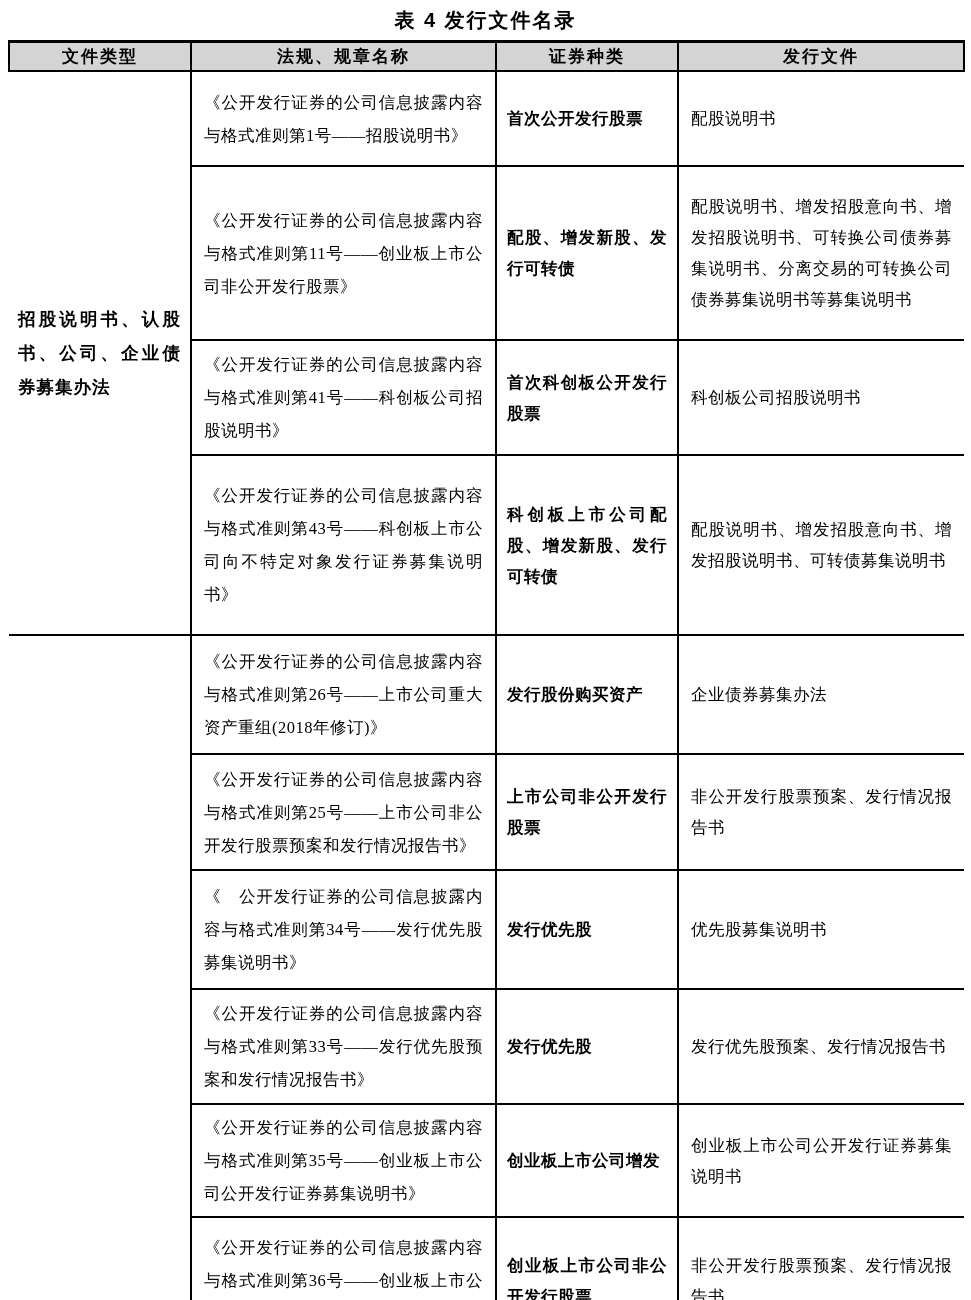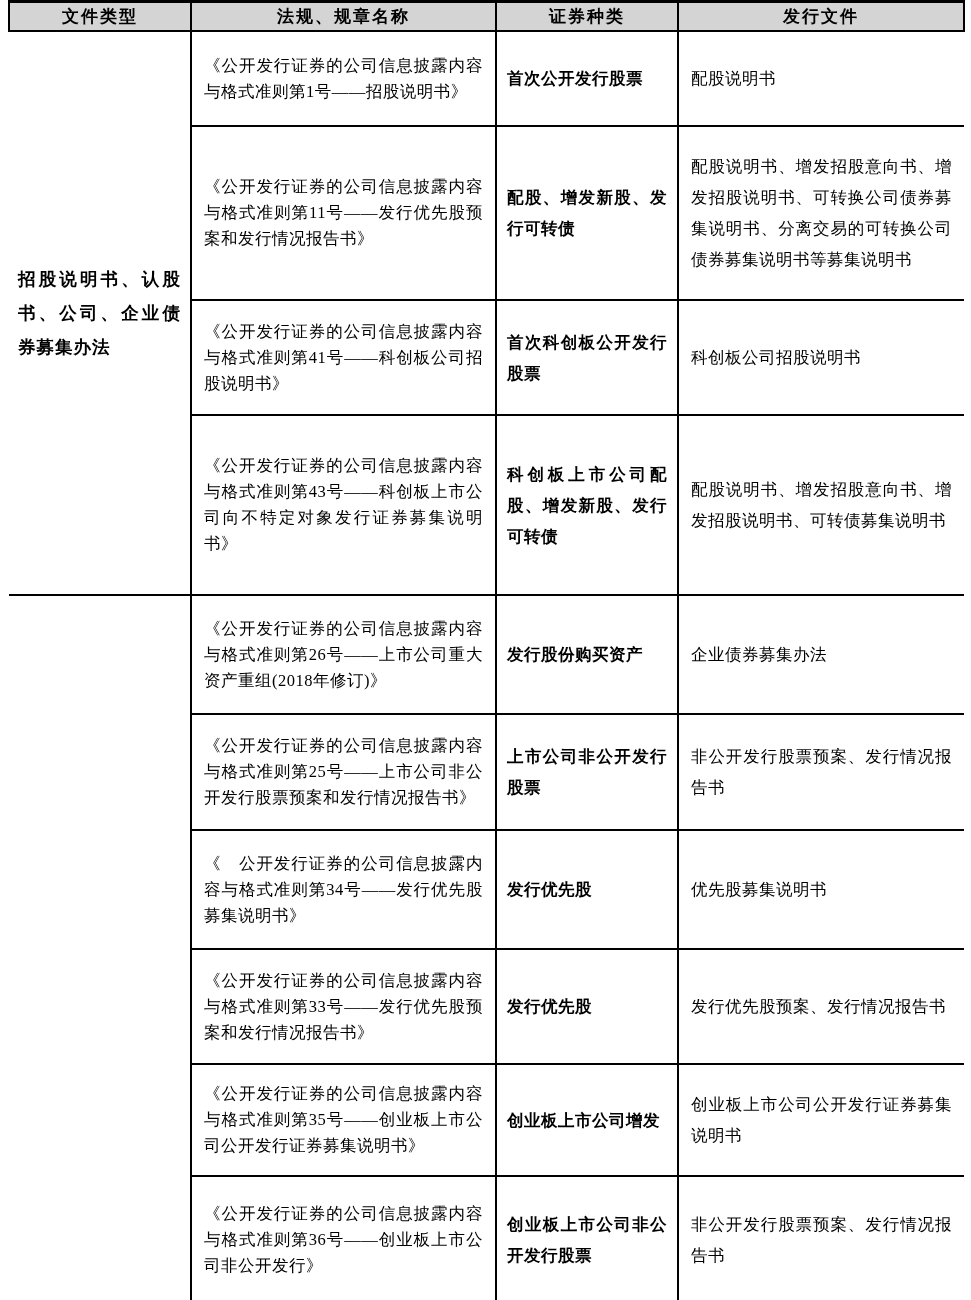--- a/index.html
+++ b/index.html
@@ -77,21 +77,21 @@
     font-family: "Liberation Sans", "DejaVu Sans", sans-serif;
     font-weight: bold;
     font-size: 17.5px;
     line-height: 34px;
     letter-spacing: 1px;
   }
   td.c-reg {
     border-left: 2px solid var(--border);
     border-right: 2px solid var(--border);
   }
-  td.c-reg .jt { line-height: 26px; }
+  td.c-reg .jt { line-height: 33px; }
   td.c-sec {
     border-right: 2px solid var(--border);
     padding: 6px 10px;
     font-weight: bold;
   }
   td.c-sec .jt { line-height: 31px; }
   td.c-doc { padding: 6px 12px; }
   td.c-doc .jt { line-height: 31px; }
 
   td.bb { border-bottom: 2px solid var(--border); }
@@ -105,20 +105,21 @@
   tr.r6 { height: 119px; }
   tr.r7 { height: 115px; }
   tr.r8 { height: 112px; }
   tr.r9 { height: 127px; }
   tr.rp { height: 30px; }
 </style>
 </head>
 <body>
 
 <div class="page">
+  <div class="title">表 4 发行文件名录</div>
 
   <table class="doc-table">
     <colgroup>
       <col class="w1">
         <col class="w2">
         <col class="w3">
         <col class="w4">
     </colgroup>
 
     <tbody>
@@ -138,21 +139,21 @@
       </td>
       <td class="c-sec bb">
         <div class="jt">首次公开发行股票</div>
       </td>
       <td class="c-doc bb">
         <div class="jt">配股说明书</div>
       </td>
     </tr>
     <tr class="r1">
       <td class="c-reg bb">
-        <div class="jt">《公开发行证券的公司信息披露内容与格式准则第11号——发行优先股预案和发行情况报告书》</div>
+        <div class="jt">《公开发行证券的公司信息披露内容与格式准则第11号——创业板上市公司非公开发行股票》</div>
       </td>
       <td class="c-sec bb">
         <div class="jt">配股、增发新股、发行可转债</div>
       </td>
       <td class="c-doc bb">
         <div class="jt">配股说明书、增发招股意向书、增发招股说明书、可转换公司债券募集说明书、分离交易的可转换公司债券募集说明书等募集说明书</div>
       </td>
     </tr>
     <tr class="r2">
       <td class="c-reg bb">

